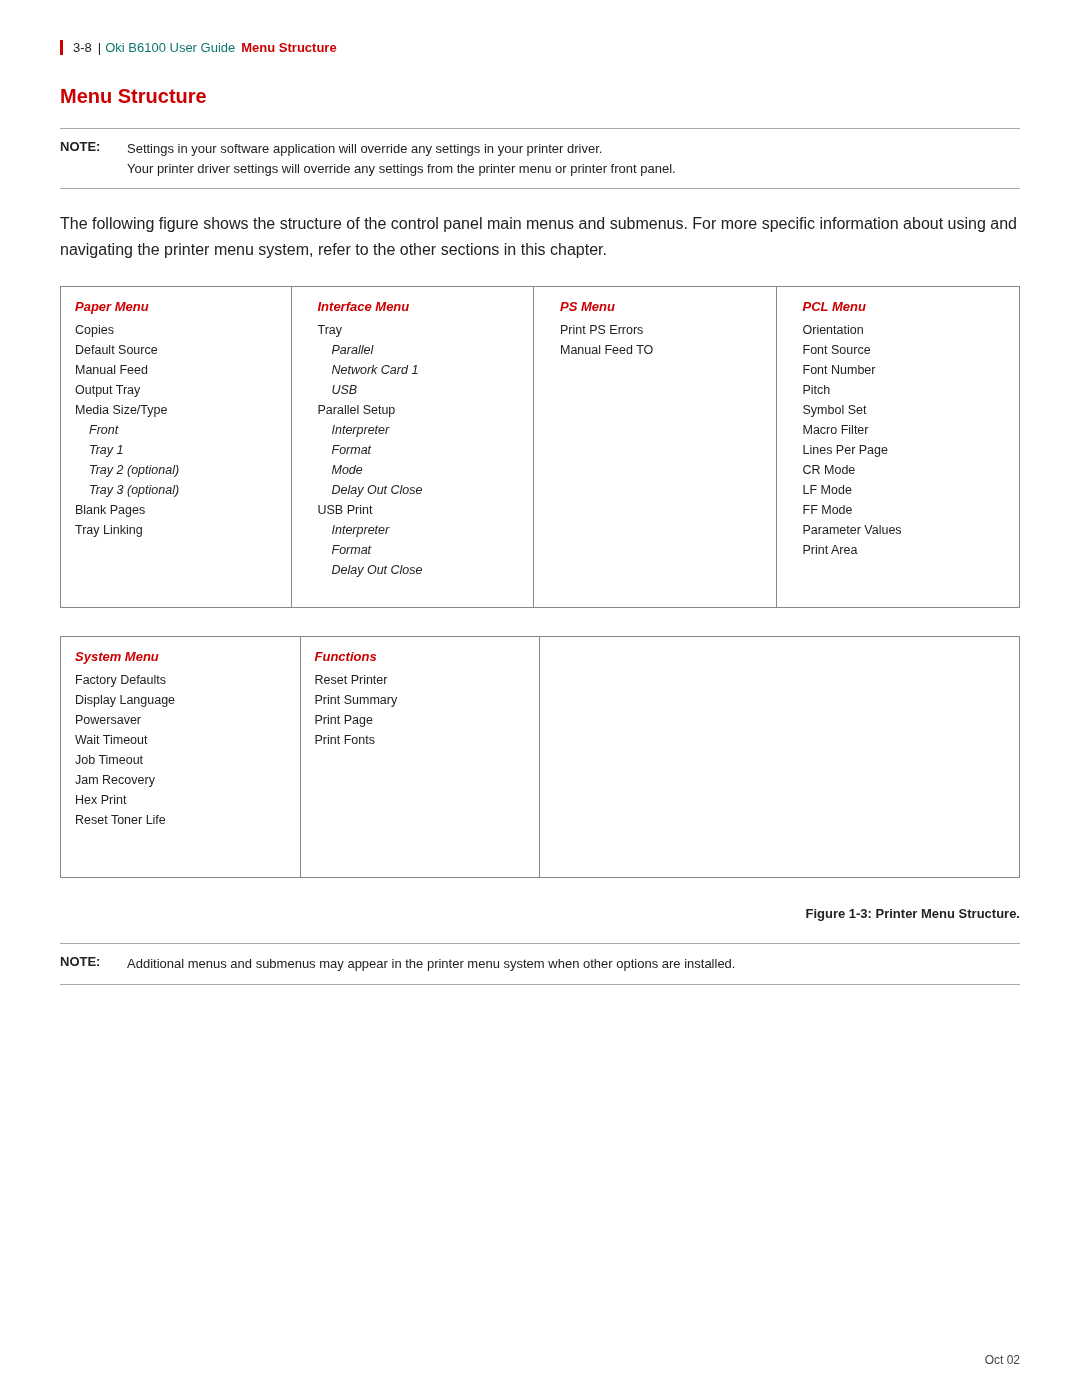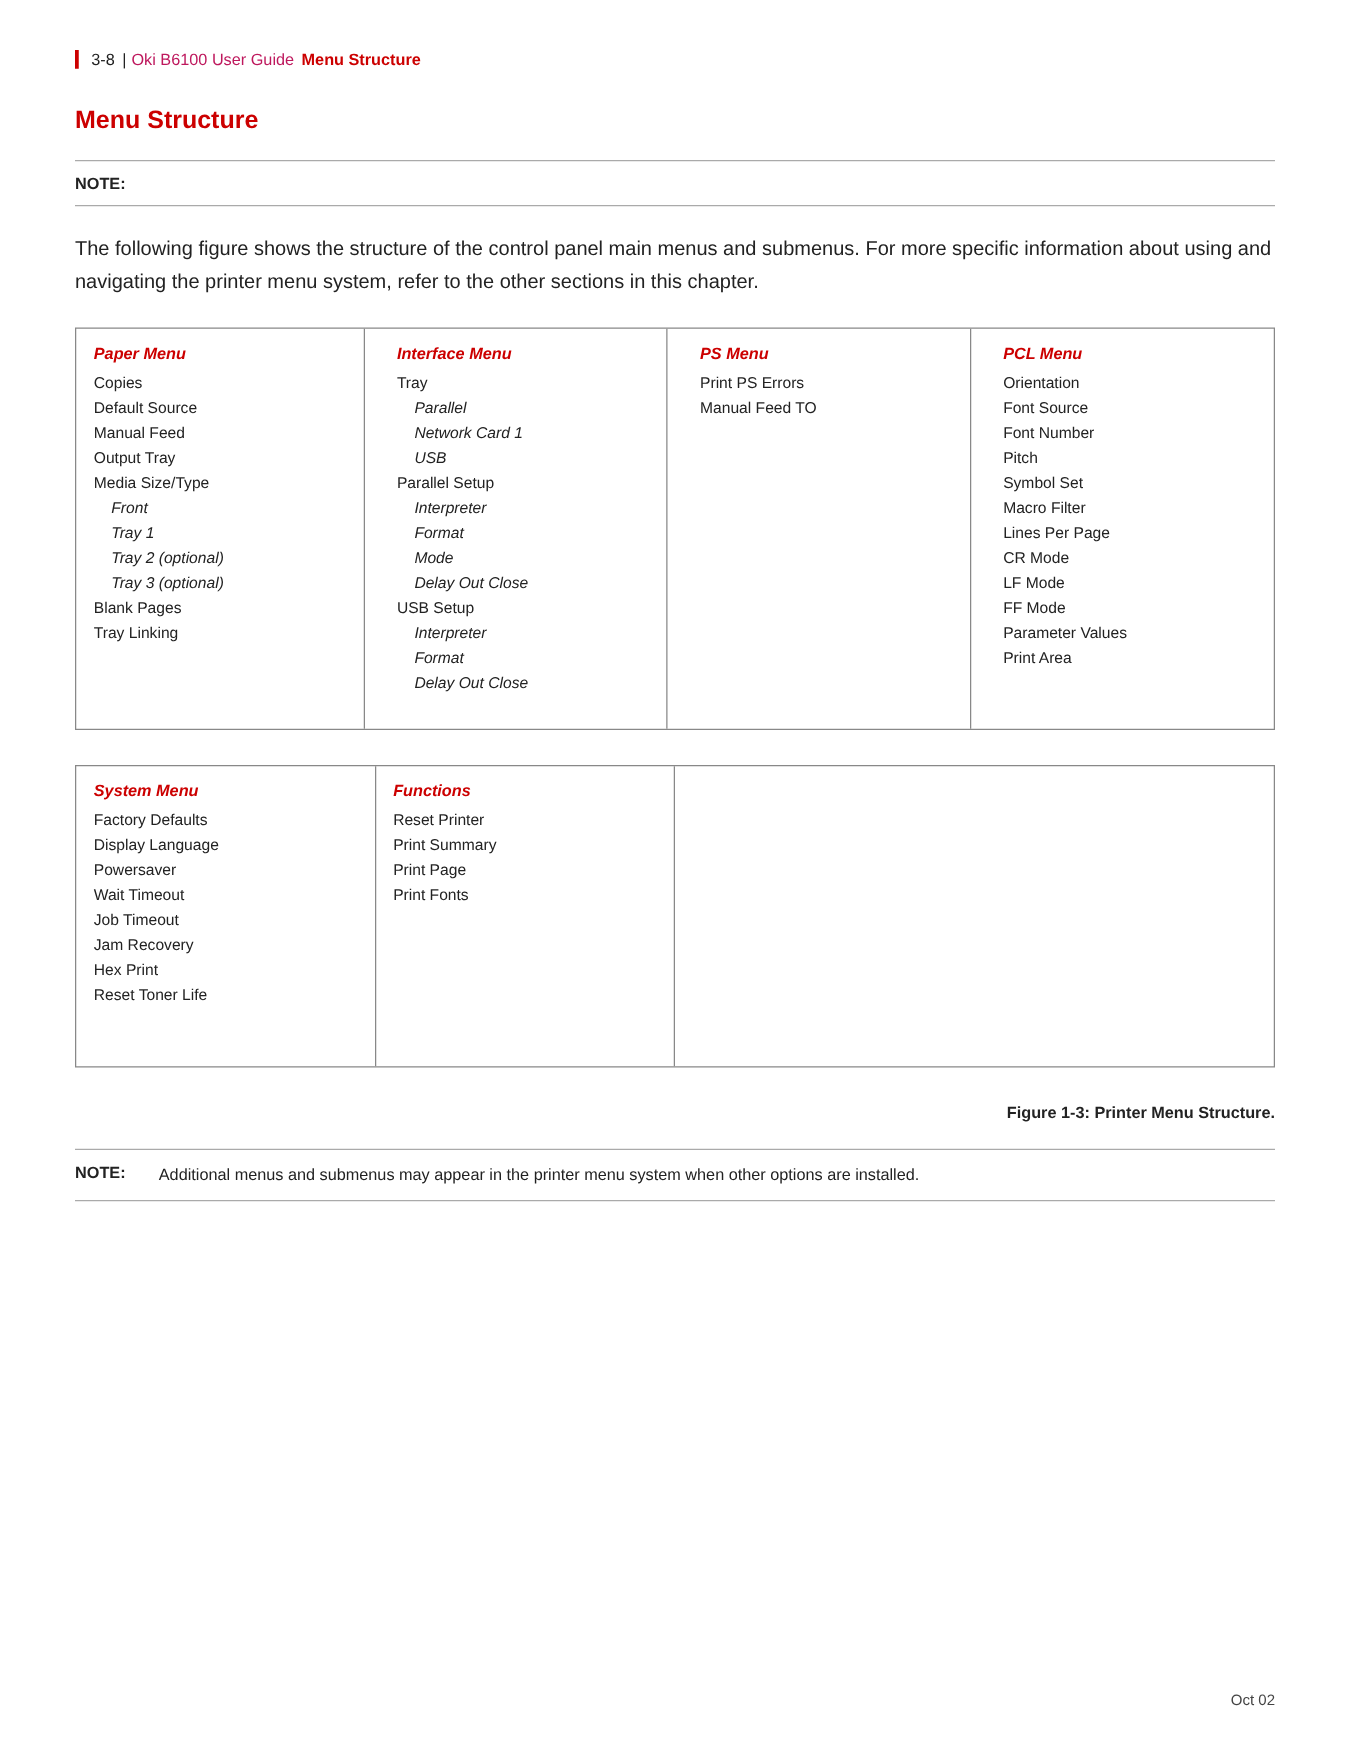--- a/index.html
+++ b/index.html
@@ -28,21 +28,21 @@
       border-left: 3px solid #cc0000;
       padding-left: 10px;
     }
     .header-bar .page-num {
       font-size: 13px;
       color: #222;
       margin-right: 6px;
     }
     .header-bar .book-title {
       font-size: 13px;
-      color: #be185d;
+      color: #0f766e;
       margin-right: 6px;
     }
     .header-bar .chapter-title {
       font-size: 13px;
       font-weight: bold;
       color: #cc0000;
     }
 
     
     .page-title {
@@ -172,20 +172,24 @@
     <span style="margin-right:4px;">|</span>
     <span class="book-title">Oki B6100 User Guide</span>
     <br>
     <span class="chapter-title">Menu Structure</span>
   </div>
 
   <div class="page-title">Menu Structure</div>
 
   <div class="note-box">
     <span class="note-label">NOTE:</span>
+    <div class="note-text">
+      <span>Settings in your software application will override any settings in your printer driver.</span><br>
+      <span>Your printer driver settings will override any settings from the printer menu or printer front panel.</span>
+    </div>
   </div>
 
   <p class="intro-para">The following figure shows the structure of the control panel main menus and submenus. For more specific information about using and navigating the printer menu system, refer to the other sections in this chapter.</p>
 
   <div class="menu-grid" id="menu-row-1">
       <div class="menu-cell" style="min-height: 320px;">
         <span class="menu-title">Paper Menu</span>
         <span class="menu-item">Copies</span>
         <span class="menu-item">Default Source</span>
         <span class="menu-item">Manual Feed</span>
@@ -202,21 +206,21 @@
         <span class="menu-title">Interface Menu</span>
         <span class="menu-item">Tray</span>
         <span class="menu-item-italic">Parallel</span>
         <span class="menu-item-italic">Network Card 1</span>
         <span class="menu-item-italic">USB</span>
         <span class="menu-item">Parallel Setup</span>
         <span class="menu-item-italic">Interpreter</span>
         <span class="menu-item-italic">Format</span>
         <span class="menu-item-italic">Mode</span>
         <span class="menu-item-italic">Delay Out Close</span>
-        <span class="menu-item">USB Setup</span>
+        <span class="menu-item">USB Print</span>
         <span class="menu-item-italic">Interpreter</span>
         <span class="menu-item-italic">Format</span>
         <span class="menu-item-italic">Delay Out Close</span>
       </div>
       <div class="menu-cell" style="min-height: 320px;">
         <span class="menu-title">PS Menu</span>
         <span class="menu-item">Print PS Errors</span>
         <span class="menu-item">Manual Feed TO</span>
       </div>
       <div class="menu-cell" style="min-height: 320px; border-right: none;">

